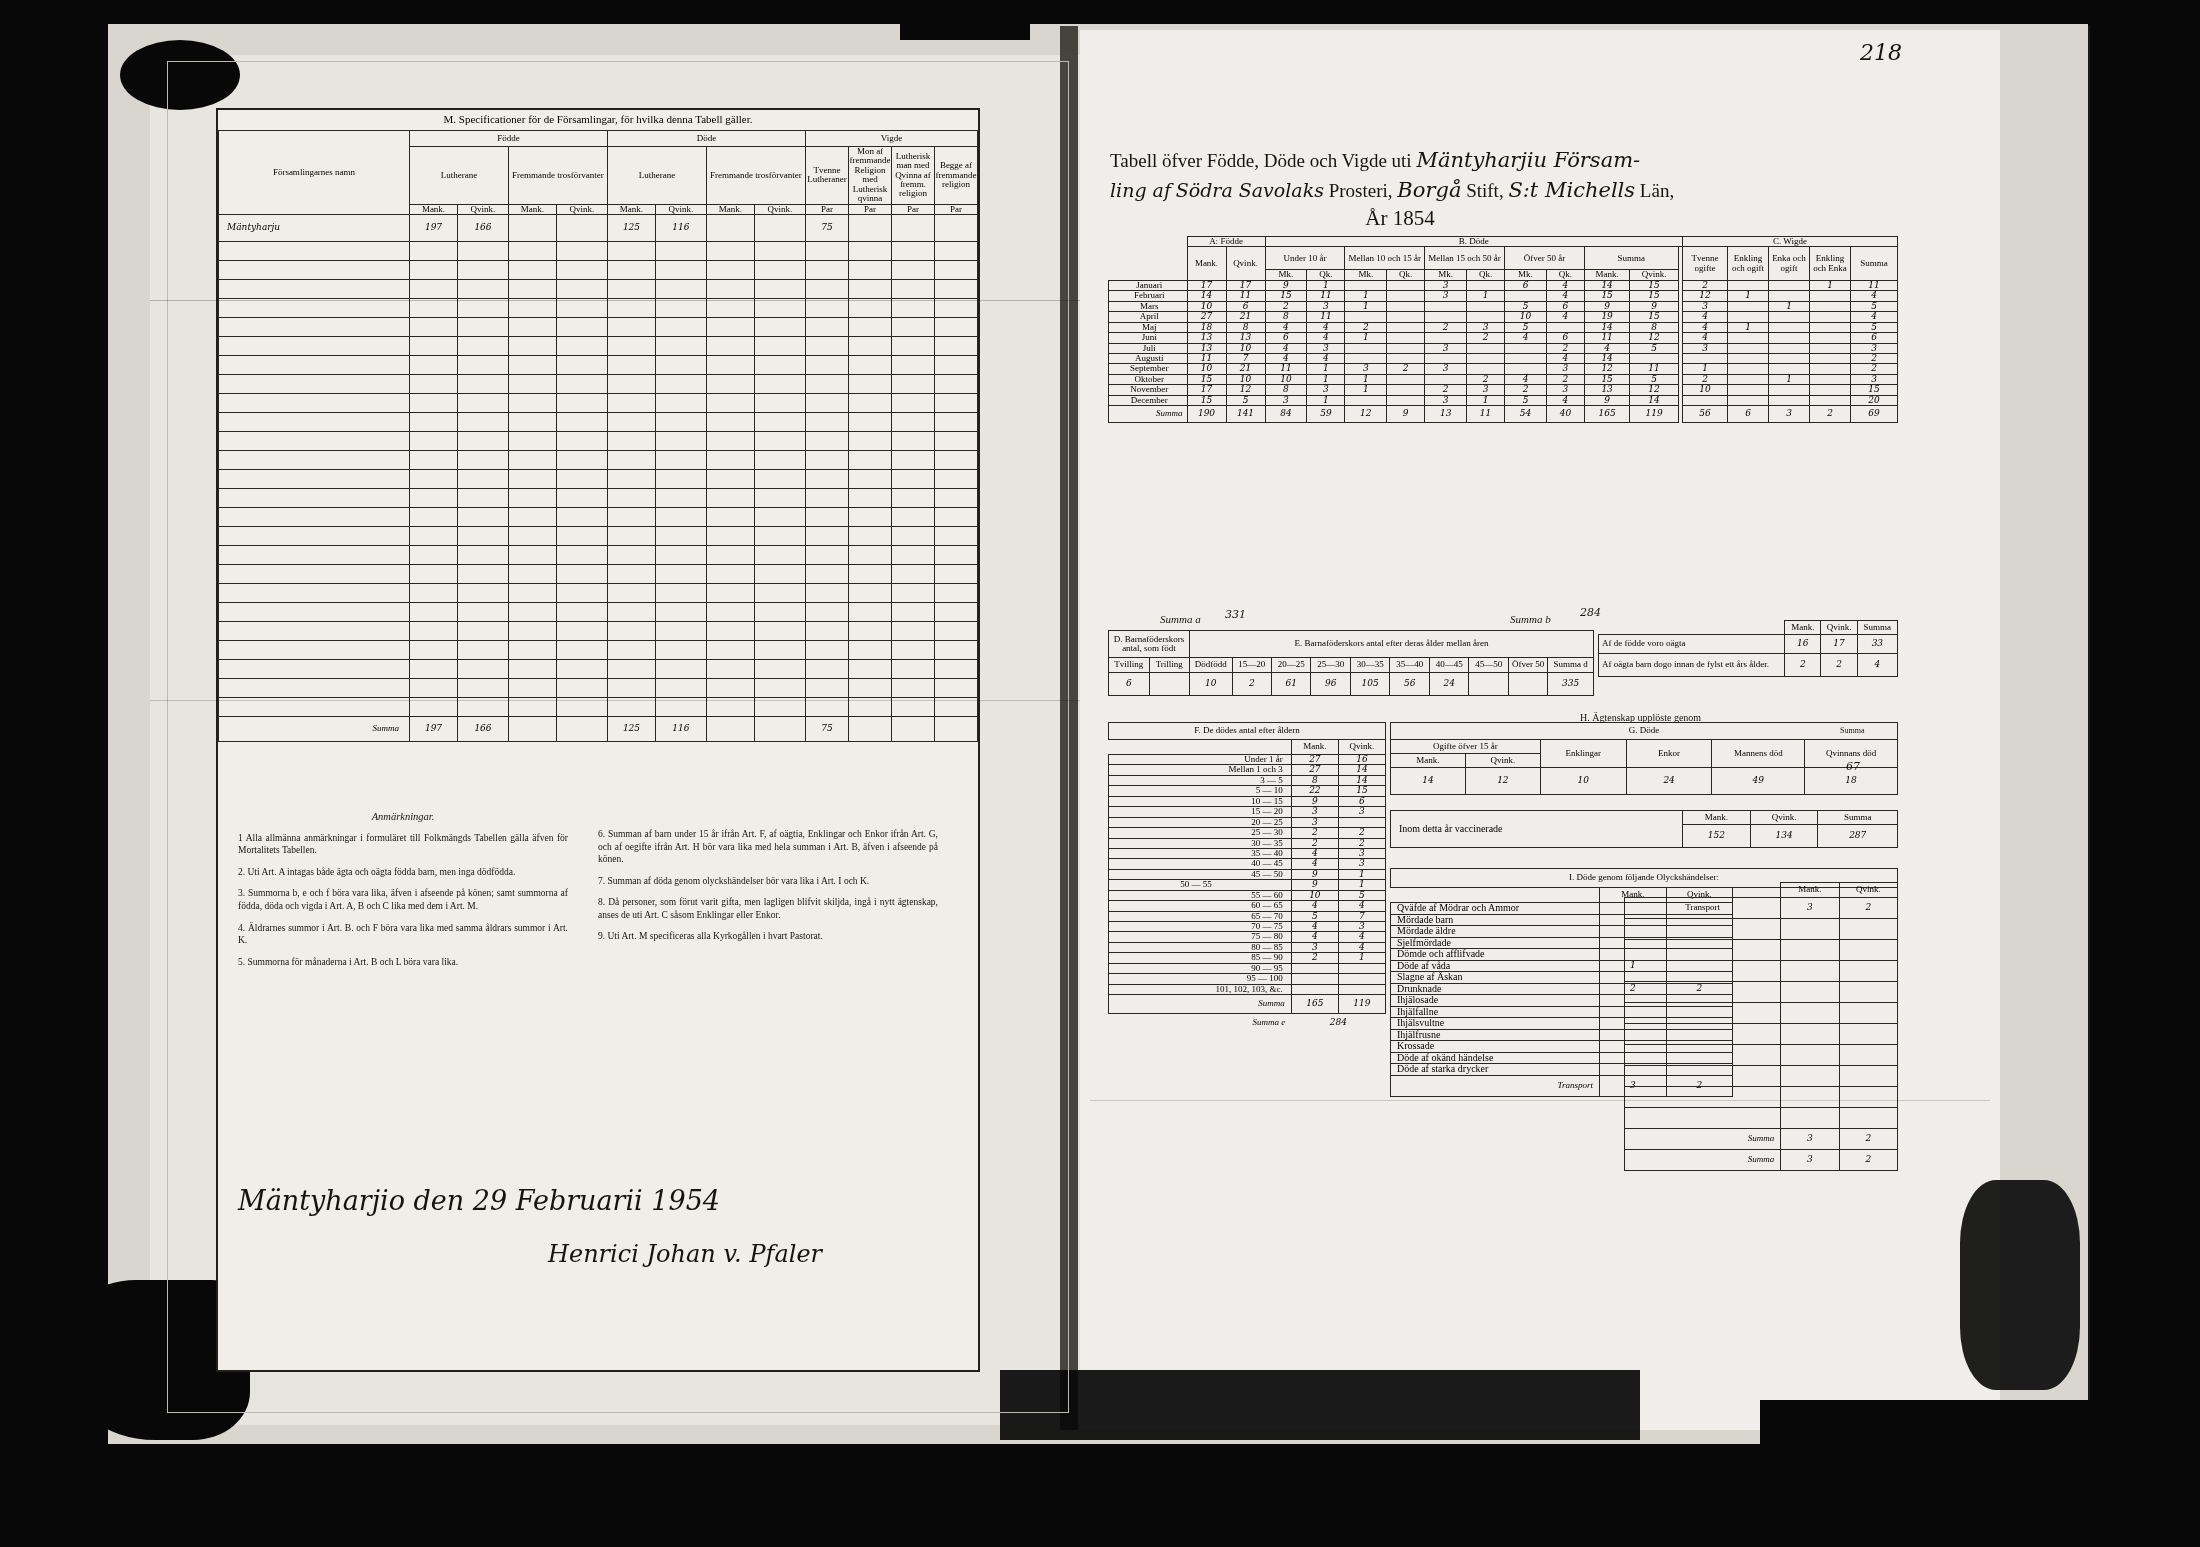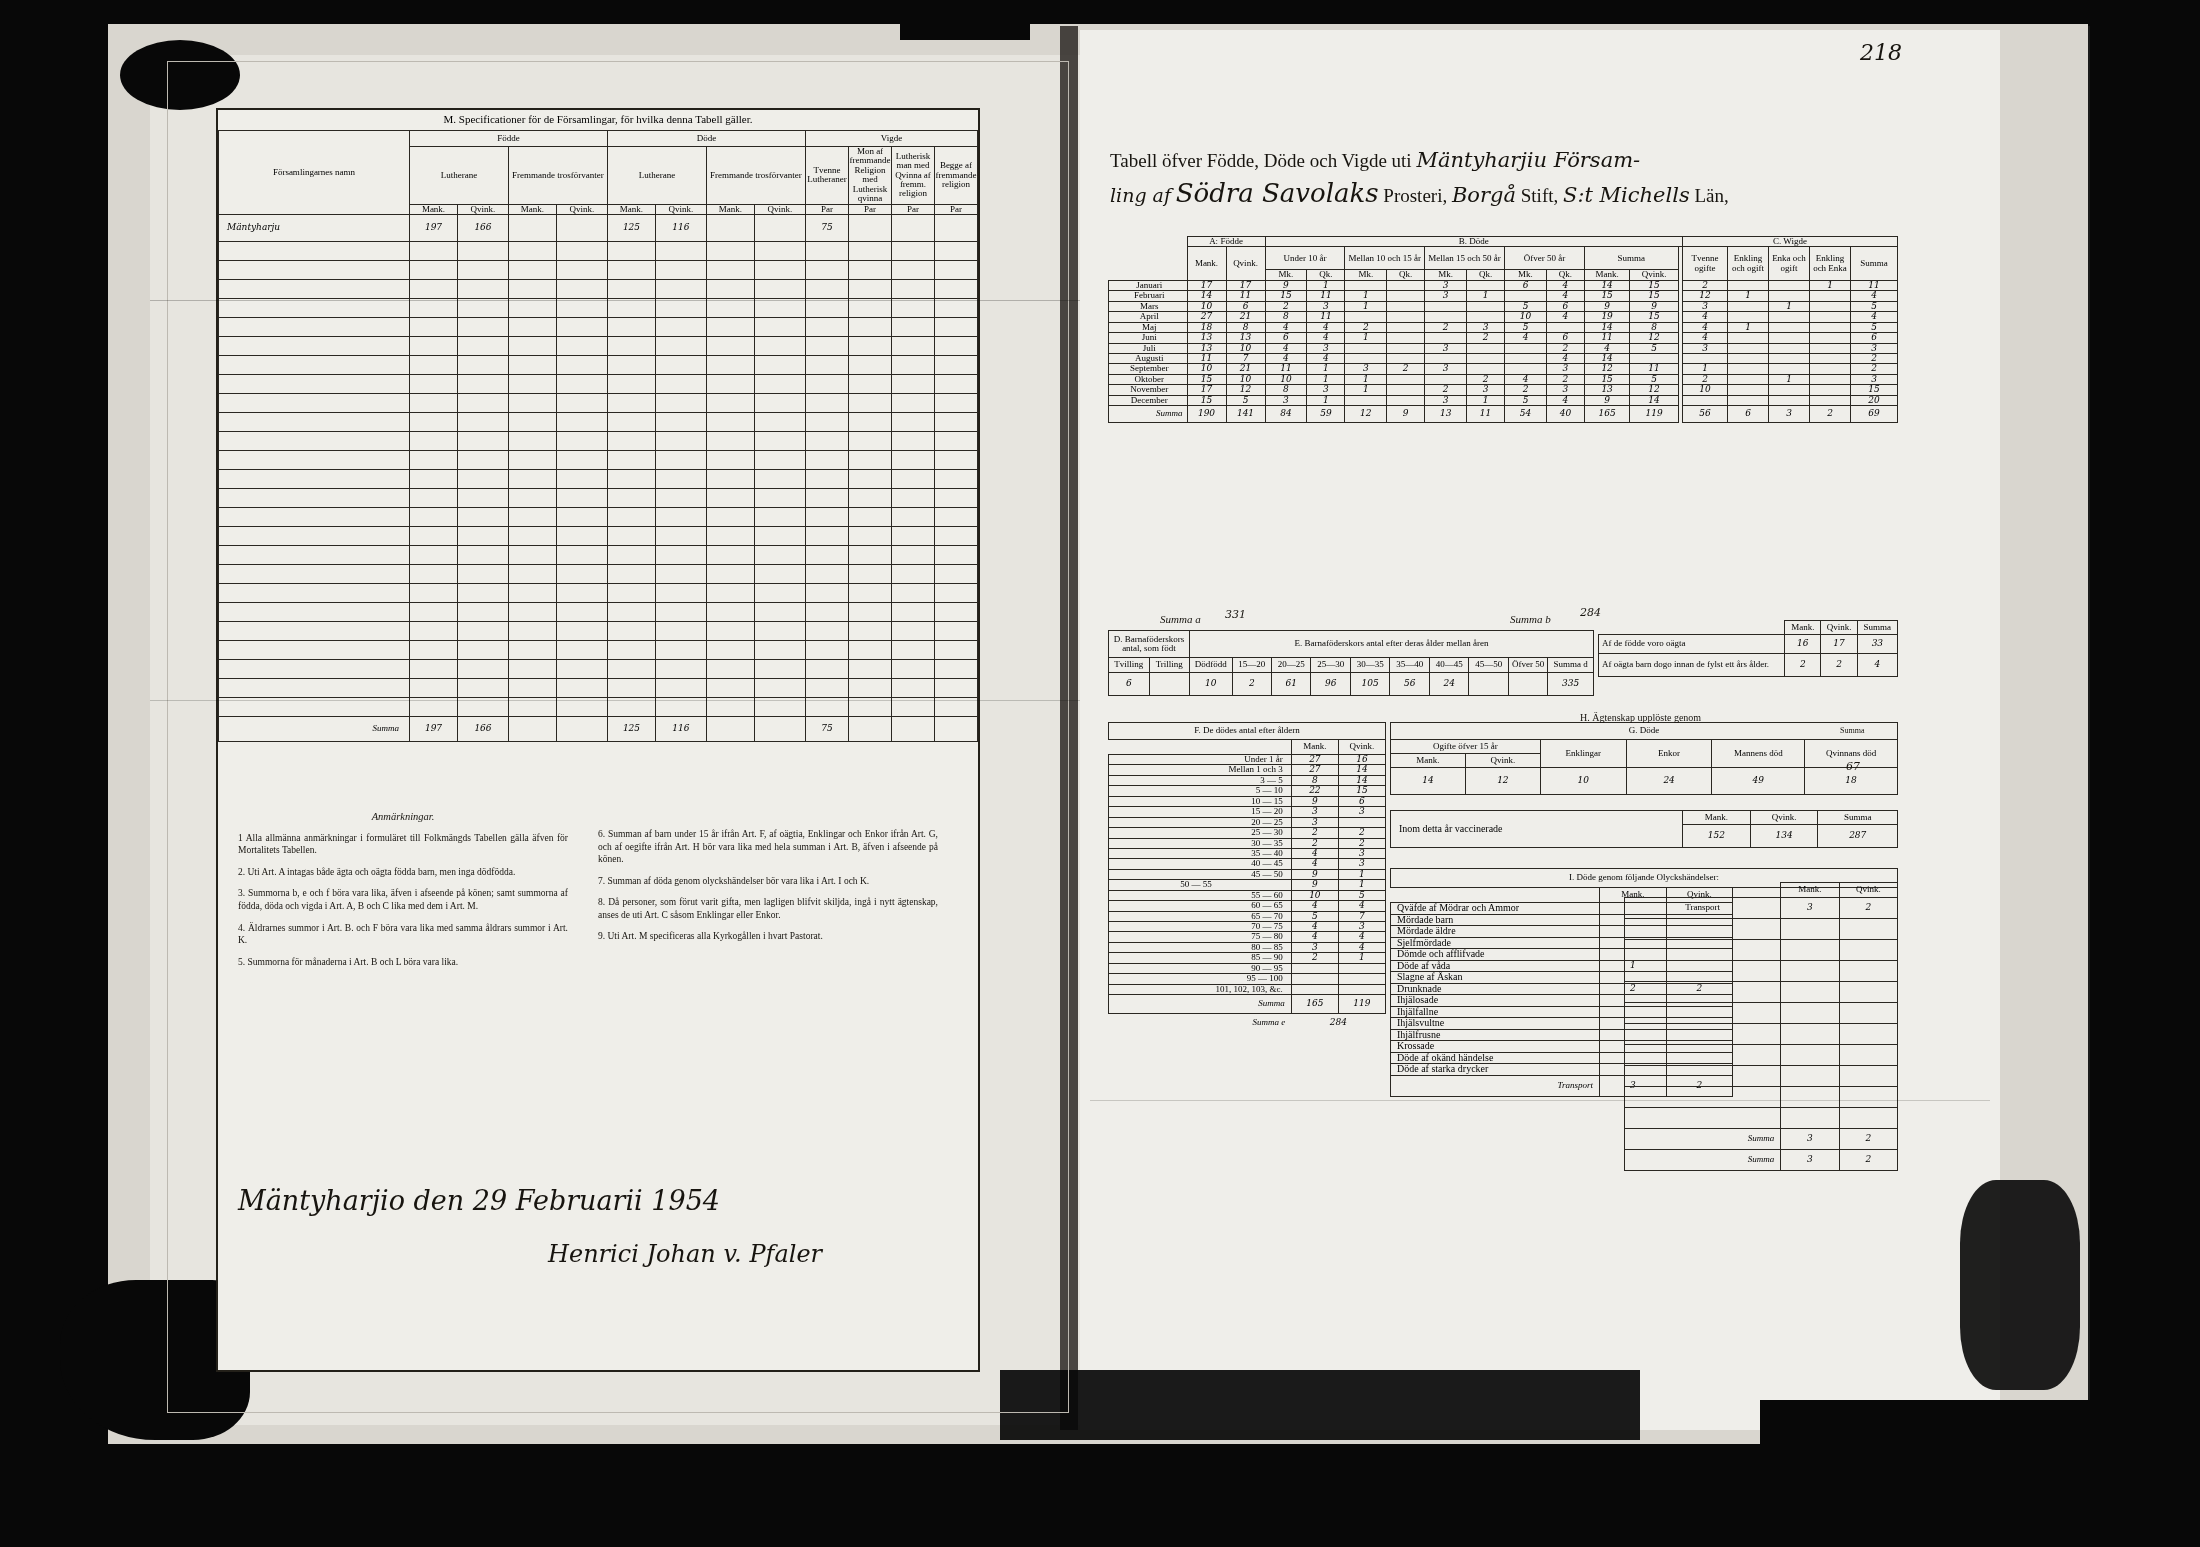--- a/index.html
+++ b/index.html
@@ -542,26 +542,29 @@
     </div>
   </div>
 
   <div id="rhead" style="left:1110px;top:148px;width:790px;" class="ink">
     <div class="l1" style="font-size:19px;">
       <span>Tabell öfver Födde, Döde och Vigde uti</span>
       <span class="hw" style="font-size:21px;">Mäntyharjiu Försam-</span>
     </div>
     <div style="font-size:19px;margin-top:6px;">
       <span class="hw">ling  af</span>
-      <span class="hw" style="font-size:26px;">Södra Savolaks</span>
+      <span class="hw" style="font-size:19px;">Södra Savolaks</span>
       <span>Prosteri,</span>
       <span class="hw" style="font-size:21px;">Borgå</span>
       <span>Stift,</span>
       <span class="hw" style="font-size:21px;">S:t Michells</span>
       <span>Län,</span>
+    </div>
+    <div style="text-align:center;font-size:21px;margin-top:4px;padding-right:210px;">
+      <span>År 1854</span>
     </div>
   </div>
 
   <div style="position:absolute;left:1106px;top:142px;width:800px;height:1250px;"></div>
 
   <table class="grid" style="position:absolute;left:1108px;top:236px;width:790px;">
     <tbody>
         <tr>
       <td rowspan="3" style="width:78px;height:24px;border:none;"></td>
       <td colspan="2" style="width:76px;" class="secthead">A: Födde</td>

